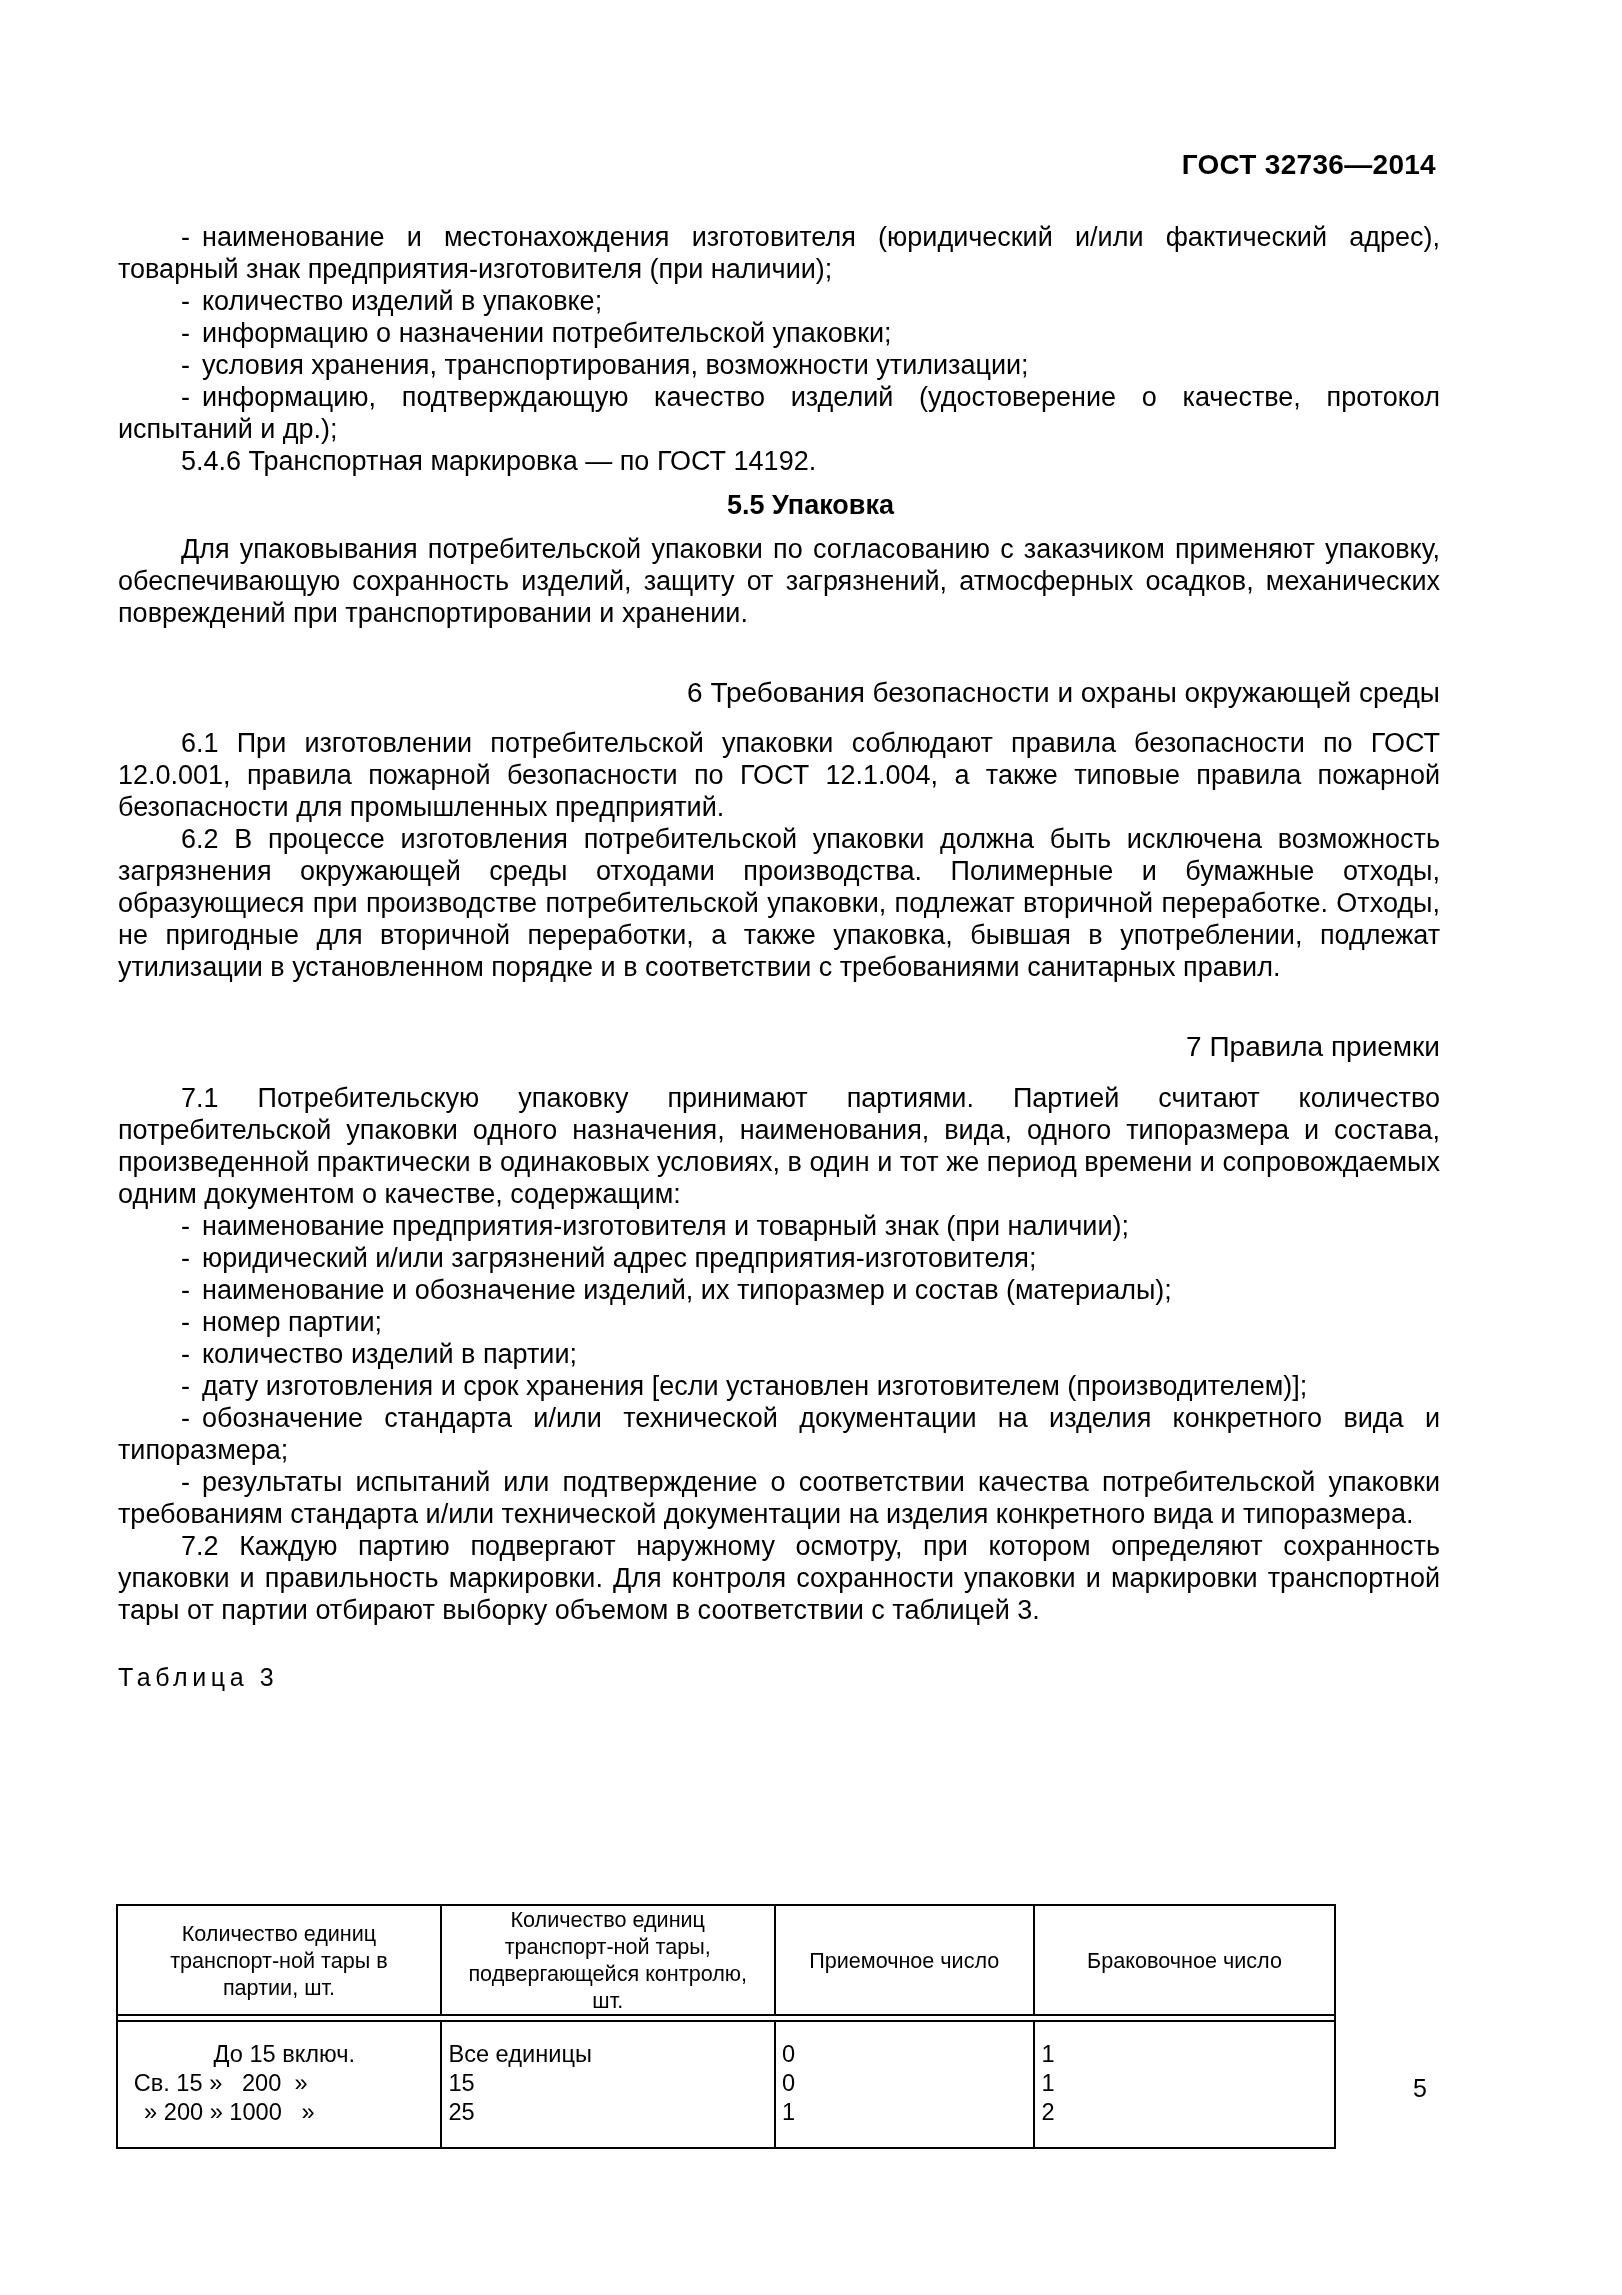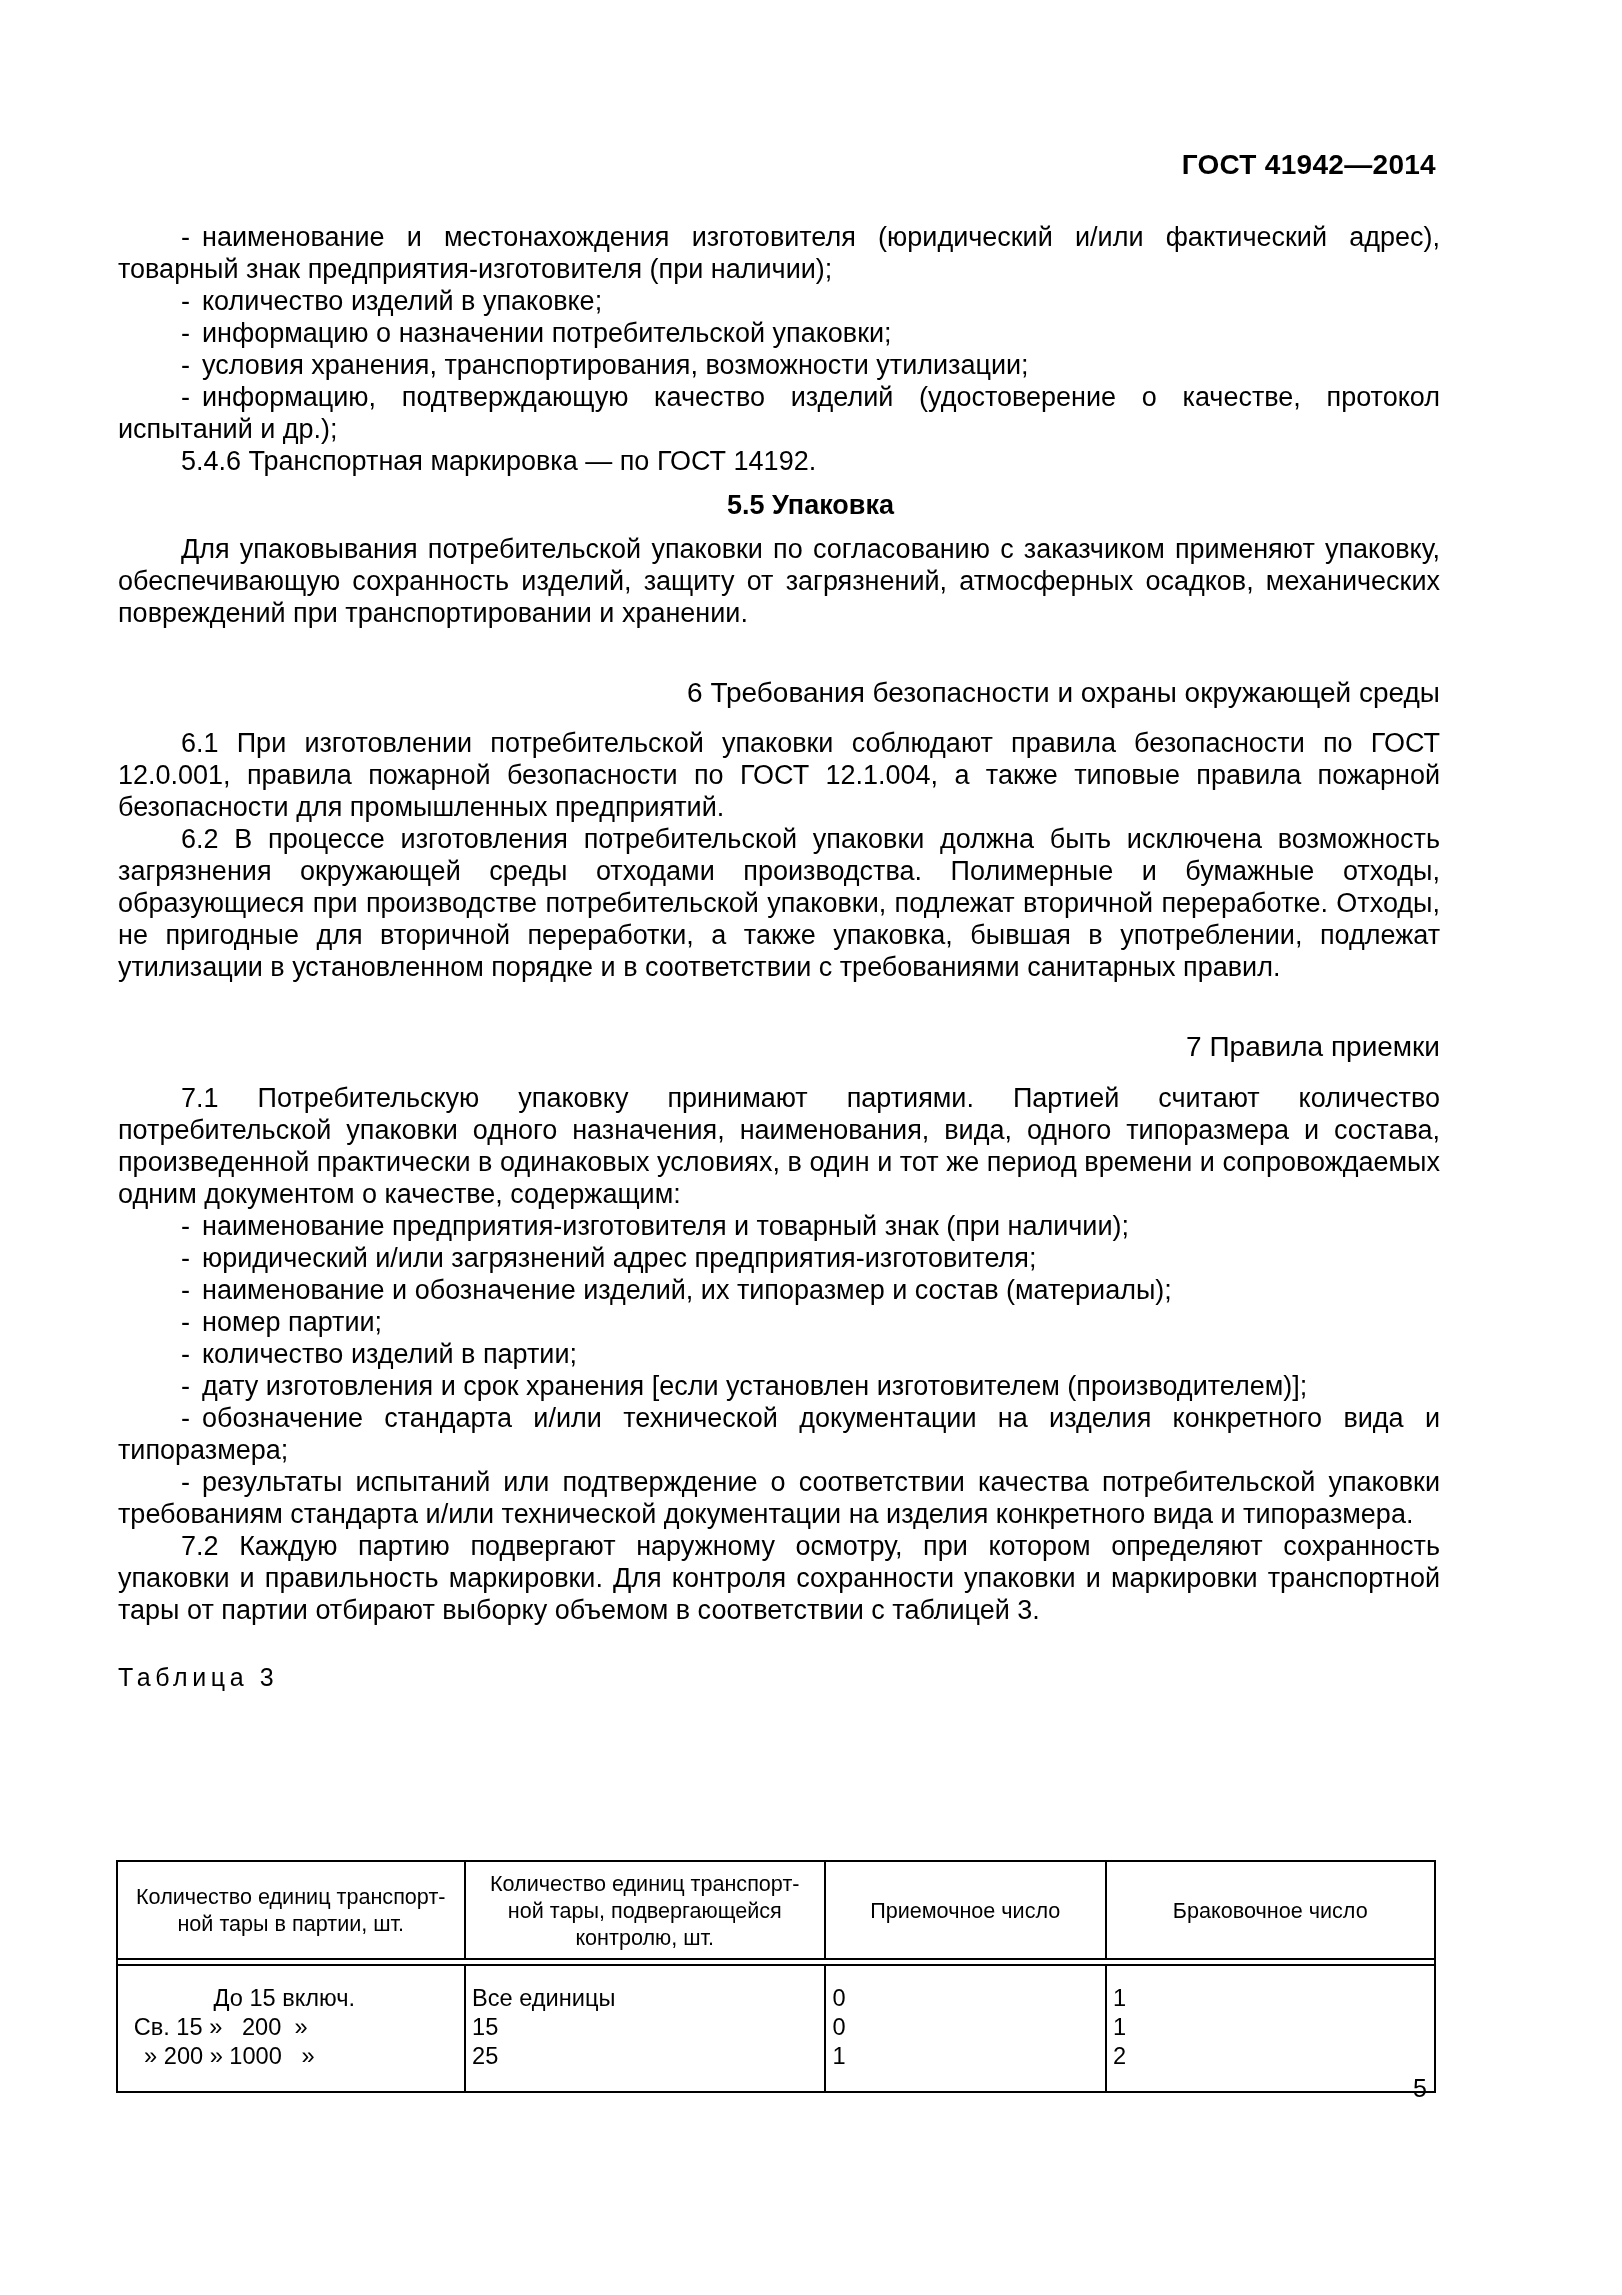--- a/index.html
+++ b/index.html
@@ -6,35 +6,35 @@
   body { width:1623px; height:2295px; position:relative; overflow:hidden;
          font-family:"Liberation Sans", sans-serif; color:#000; }
   .page-header { position:absolute; top:149px; right:187px; font-weight:bold; font-size:28px; letter-spacing:0.3px; }
   .content { position:absolute; left:118px; top:221px; width:1322px; font-size:27px; line-height:32px; }
   .p { margin:0; text-align:justify; text-indent:63px; }
   .li { margin:0; text-align:justify; text-indent:63px; }
   .li .dash { display:inline-block; width:21px; text-indent:0; }
   .subhead { font-weight:bold; margin:11.8px 0 11.8px 0; text-indent:63px; font-size:27px;text-align:center; }
   .section-title { font-weight:normal; font-size:28px; line-height:39px; margin:44px 0 15.7px 0; text-indent:63px;text-align:right; }
   .table-caption { margin:35px 0 0 0; letter-spacing:4.6px; font-size:25px; text-indent:0; }
-  table.t3 { position:absolute; left:116px; top:1860px; width:1320px; border-collapse:collapse; font-size:21.6px; line-height:27px; }
+  table.t3 { position:absolute; left:116px; top:1904px; width:1220px; border-collapse:collapse; font-size:21.6px; line-height:27px; }
   table.t3 th { border:2.6px solid #000; font-weight:normal; height:96px; padding:0 13px; text-align:center; vertical-align:middle; border-bottom:none; }
   table.t3 tr.sep td { height:3.9px; padding:0; border-left:2.6px solid #000; border-right:2.6px solid #000; border-top:2.6px solid #000; border-bottom:2.6px solid #000; }
   table.t3 td.cell { border:2.6px solid #000; border-top:none; vertical-align:top; text-align:left; padding:18.3px 6.5px 19.6px 6.5px; font-size:23.6px; line-height:29px; height:81px; }
   td.cell .v { display:block; }
   td.c0 { text-align:left; }
   .c0 .v0 { padding-left:89px; }
   .c0 .v1 { padding-left:9.2px; white-space:pre; }
   .c0 .v2 { padding-left:19.6px; white-space:pre; }
   .page-number { position:absolute; top:2074px; left:1413px; font-size:25px; }
 </style>
 </head>
 <body>
 
-<div class="page-header">ГОСТ 41942—2014</div>
+<div class="page-header">ГОСТ 32736—2014</div>
 
 <div class="content">
   <div>
     <p class="li"><span class="dash">-</span><span>наименование и местонахождения изготовителя (юридический и/или фактический адрес), товарный знак предприятия-изготовителя (при наличии);</span></p>
     <p class="li"><span class="dash">-</span><span>количество изделий в упаковке;</span></p>
     <p class="li"><span class="dash">-</span><span>информацию о назначении потребительской упаковки;</span></p>
     <p class="li"><span class="dash">-</span><span>условия хранения, транспортирования, возможности утилизации;</span></p>
     <p class="li"><span class="dash">-</span><span>информацию, подтверждающую качество изделий (удостоверение о качестве, протокол испытаний и др.);</span></p>
   </div>
   <p class="p">5.4.6  Транспортная маркировка — по ГОСТ 14192.</p>

